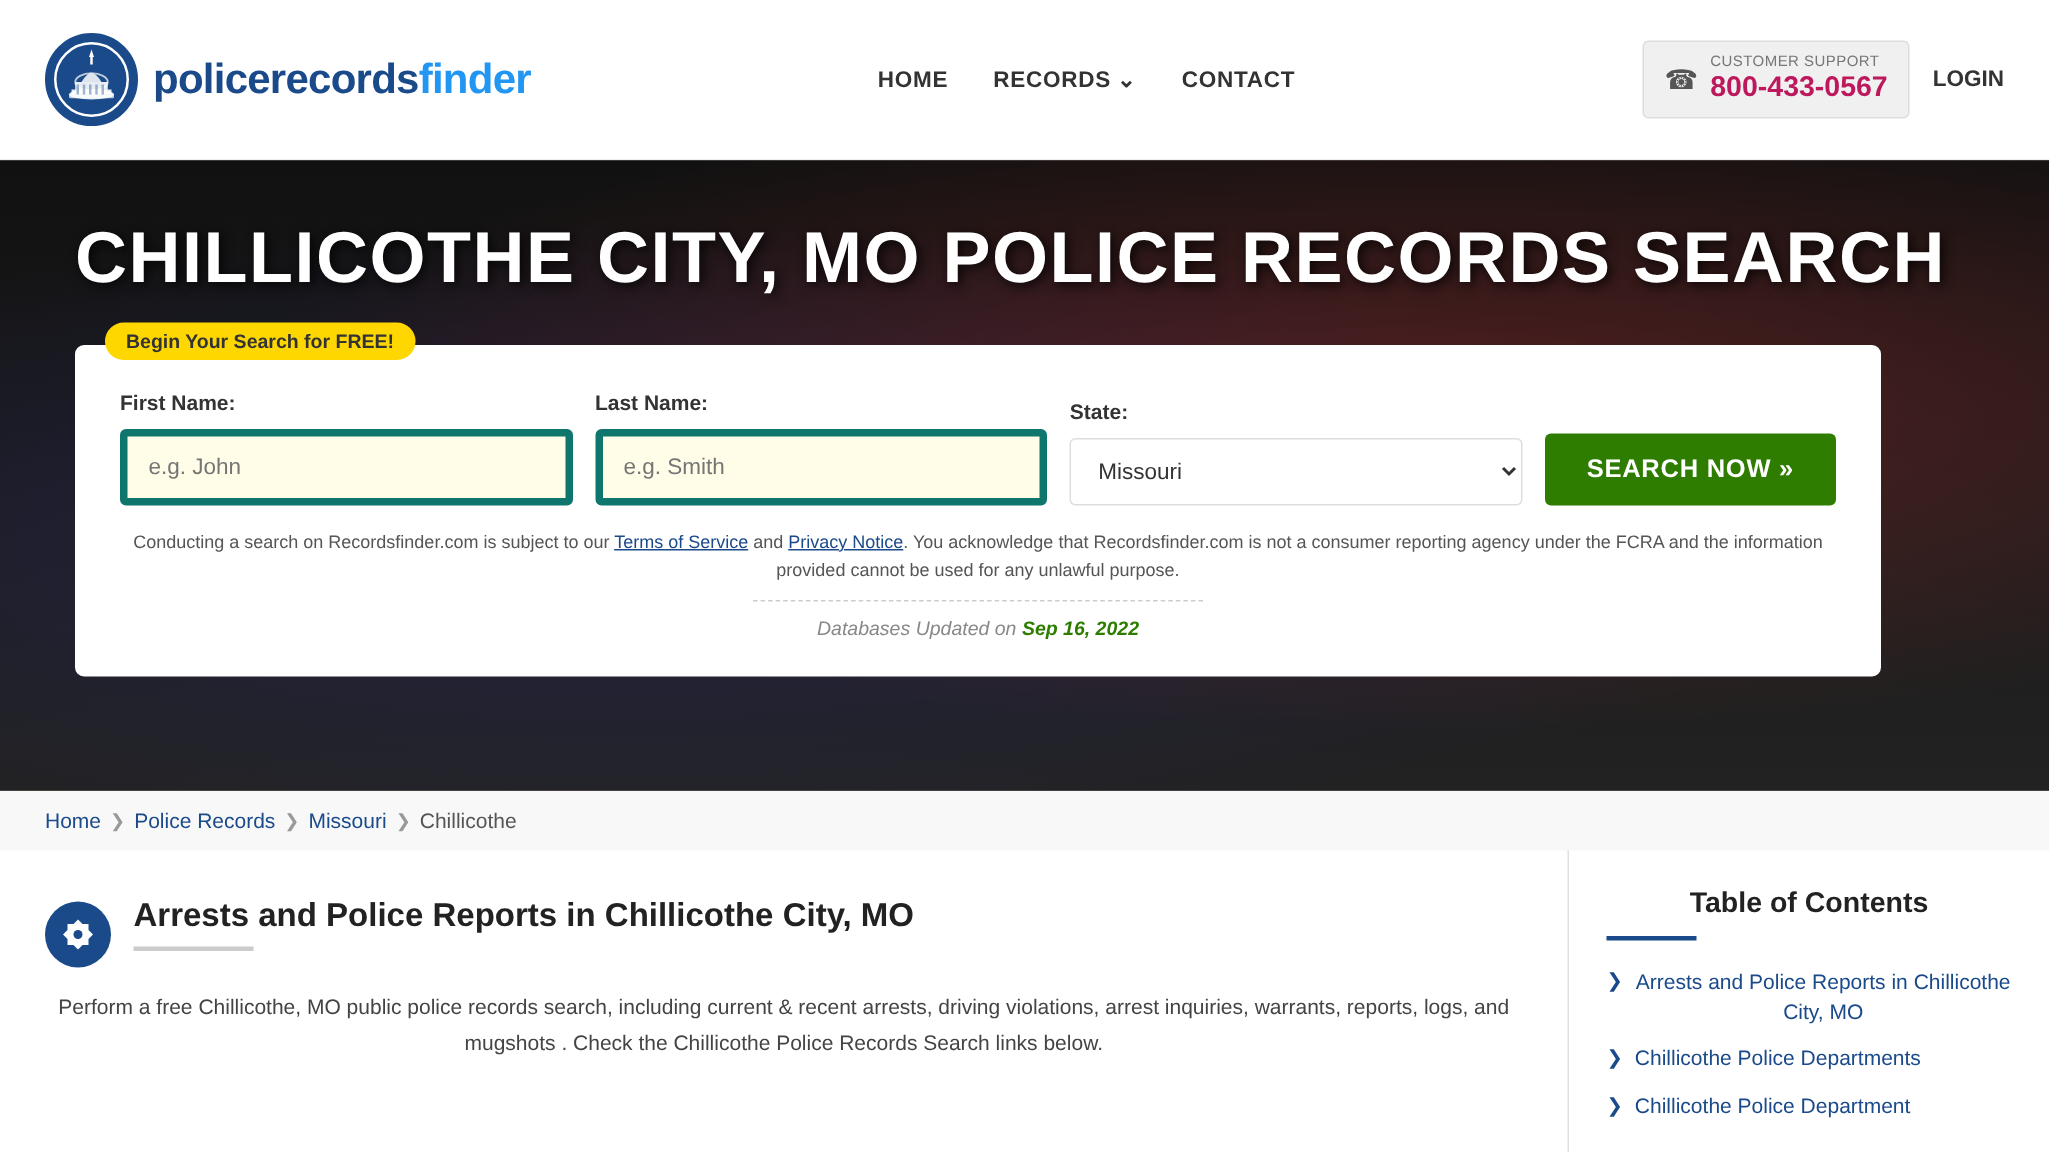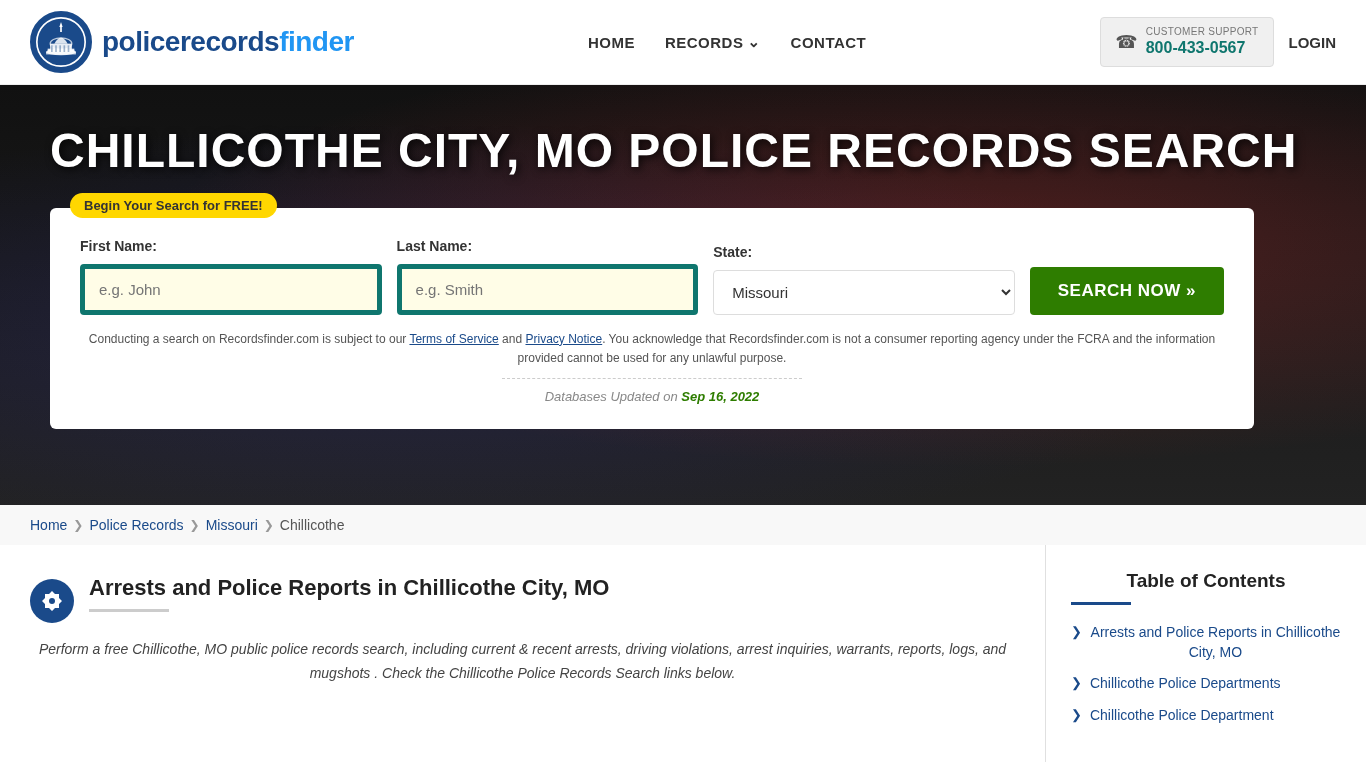--- a/index.html
+++ b/index.html
@@ -6,21 +6,21 @@
     body { font-family: Arial, sans-serif; font-size: 14px; color: #333; background: #fff; width: 1366px; }
 
     
     .header {
       display: flex;
       align-items: center;
       justify-content: space-between;
       padding: 4px 30px;
       background: #fff;
       border-bottom: 1px solid #eee;
-      height: 85px;
+      height: 107px;
     }
     .logo-area {
       display: flex;
       align-items: center;
       gap: 10px;
     }
     .logo-circle {
       width: 62px;
       height: 62px;
       border-radius: 50%;
@@ -90,23 +90,23 @@
       display: flex;
       flex-direction: column;
       line-height: 1.2;
     }
     .support-label {
       font-size: 10px;
       color: #777;
       letter-spacing: 0.3px;
     }
     .support-number {
-      font-size: 16px;
+      font-size: 19px;
       font-weight: 700;
-      color: #0f766e;
+      color: #be185d;
     }
     .login-btn {
       font-size: 15px;
       font-weight: 700;
       color: #333;
       cursor: pointer;
     }
 
     
     .hero {
@@ -320,21 +320,20 @@
       height: 3px;
       background: #ccc;
       width: 80px;
       margin-top: 8px;
     }
     .article-body {
       font-size: 14px;
       color: #444;
       line-height: 1.7;
       margin-top: 15px;
-      font-style: italic;
     }
 
     
     .toc-title {
       font-size: 19px;
       font-weight: 800;
       color: #222;
       margin-bottom: 10px;
     }
     .toc-divider {

